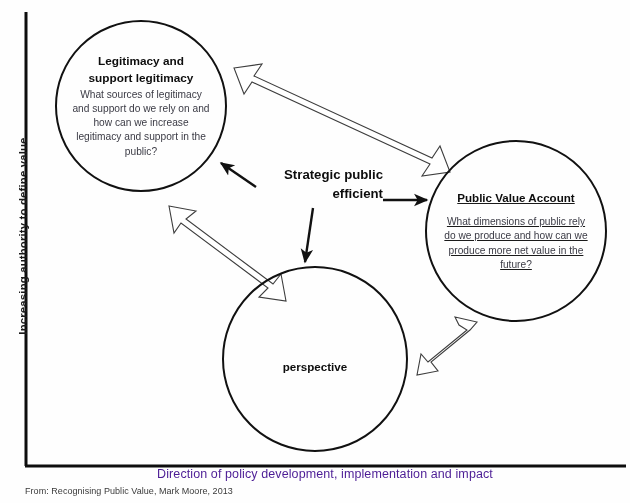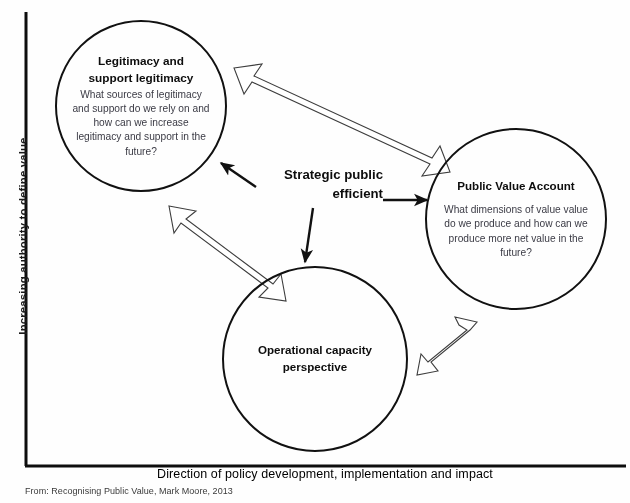--- a/index.html
+++ b/index.html
@@ -44,21 +44,21 @@
     letter-spacing: 0.1px;
     white-space: nowrap;
   }
   .x-axis-label {
     position: absolute;
     left: 25px;
     top: 467px;
     width: 600px;
     text-align: center;
     font-size: 12.5px;
-    color: #000000;
+    color: #4c1d95;
     letter-spacing: 0.1px;
   }
   .source-caption {
     position: absolute;
     left: 25px;
     top: 486px;
     width: 600px;
     text-align: left;
     font-size: 9px;
     color: #3a3a3a;
@@ -95,23 +95,24 @@
   #circle-legitimacy {
     left: 55px;
     top: 20px;
     width: 172px;
     height: 172px;
   }
   #circle-legitimacy .node-inner { width: 84%; }
   #circle-legitimacy .node-title { font-size: 11.8px; }
   #circle-pva {
     left: 425px;
-    top: 128px;
+    top: 140px;
     width: 182px;
     height: 182px;
+    text-decoration: underline;
   }
   #circle-pva .node-title { margin-bottom: 9px; }
   #circle-pva .node-inner { width: 84%; }
   #circle-operational {
     left: 222px;
     top: 266px;
     width: 186px;
     height: 186px;
   }
   #circle-operational .node-inner { width: 80%; }
@@ -168,35 +169,35 @@
   <div class="x-axis-label">Direction of policy development, implementation and impact</div>
 
   <div class="source-caption">From: Recognising Public Value, Mark Moore, 2013</div>
 
   <div class="node-circle" id="circle-legitimacy">
     <div class="node-inner">
       <div class="node-title">
         <span>Legitimacy and</span><br>
         <span>support legitimacy</span>
       </div>
-      <div class="node-body">What sources of legitimacy and support do we rely on and how can we increase legitimacy and support in the future?</div>
+      <div class="node-body">What sources of legitimacy and support do we rely on and how can we increase legitimacy and support in the public?</div>
     </div>
   </div>
 
   <div class="node-circle" id="circle-pva">
     <div class="node-inner">
       <div class="node-title">Public Value Account</div>
-      <div class="node-body">What dimensions of value value do we produce and how can we produce more net value in the future?</div>
+      <div class="node-body">What dimensions of public rely do we produce and how can we produce more net value in the future?</div>
     </div>
   </div>
 
   <div class="node-circle" id="circle-operational">
     <div class="node-inner">
       <div class="node-title">
-        <span>Operational capacity</span><br>
+        <br>
         <span>perspective</span>
       </div>
     </div>
   </div>
 
   <div class="center-label">
     <span>Strategic public</span><br>
     <span>efficient</span>
   </div>
 

